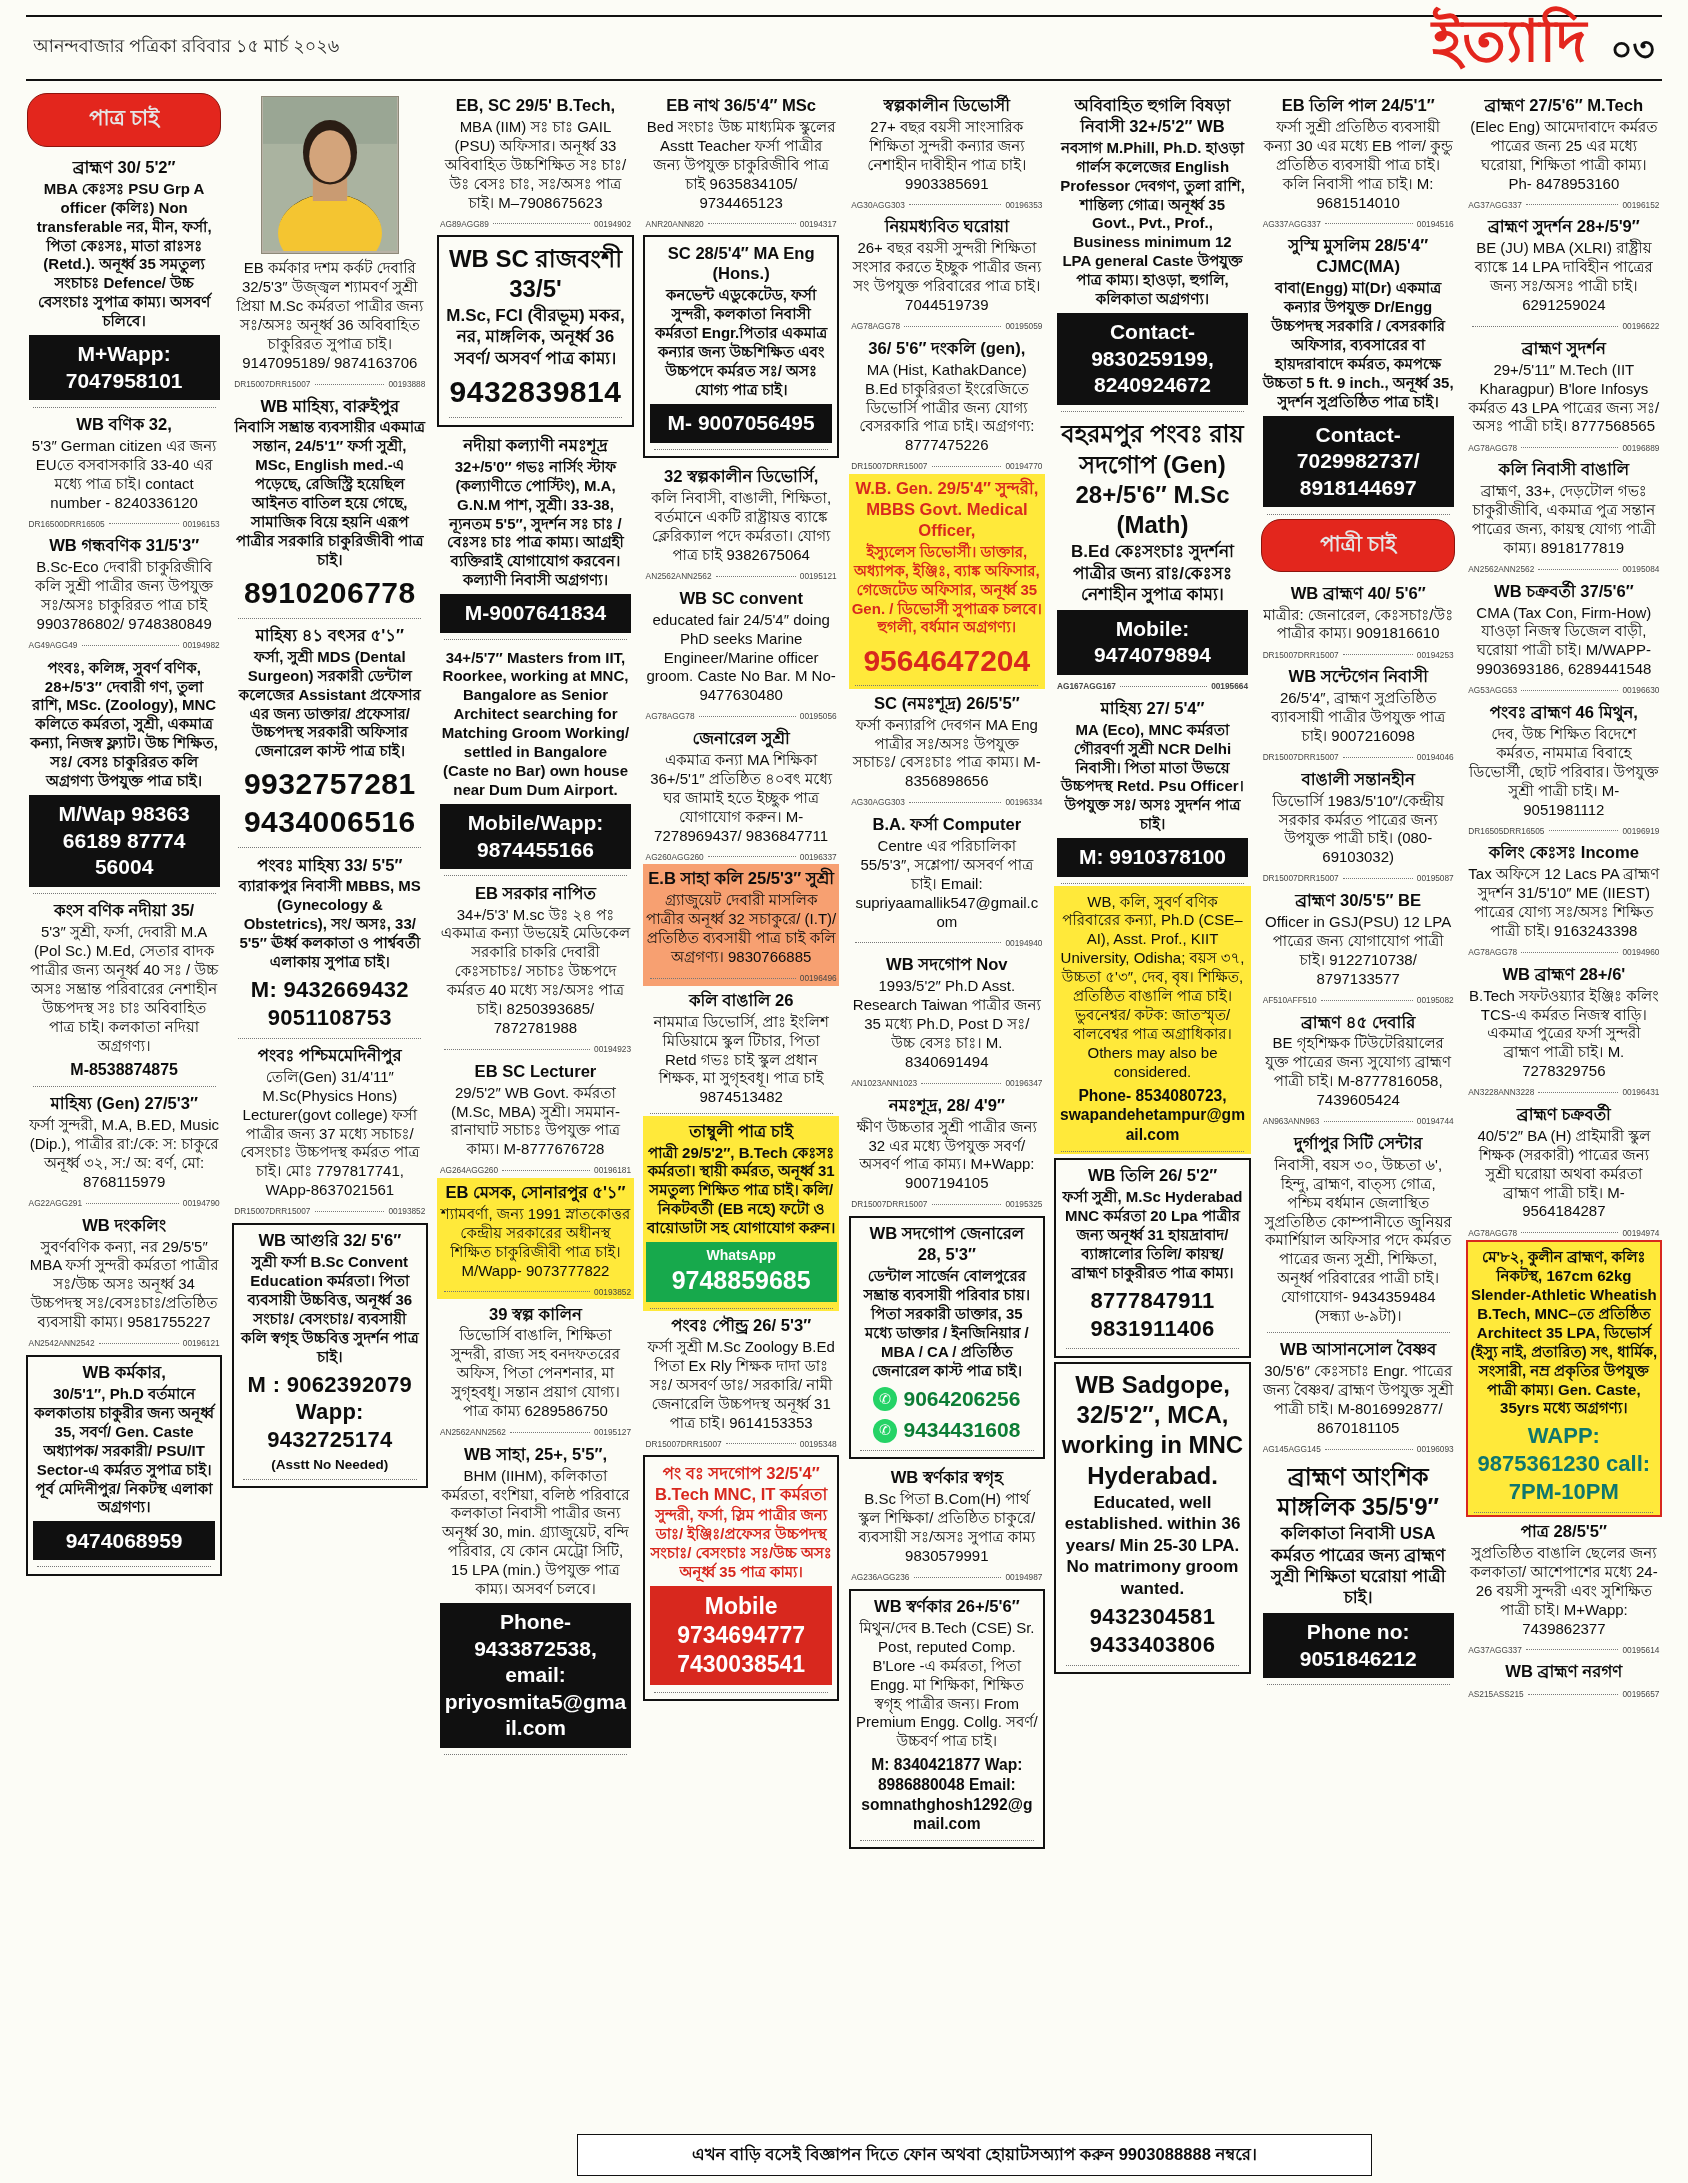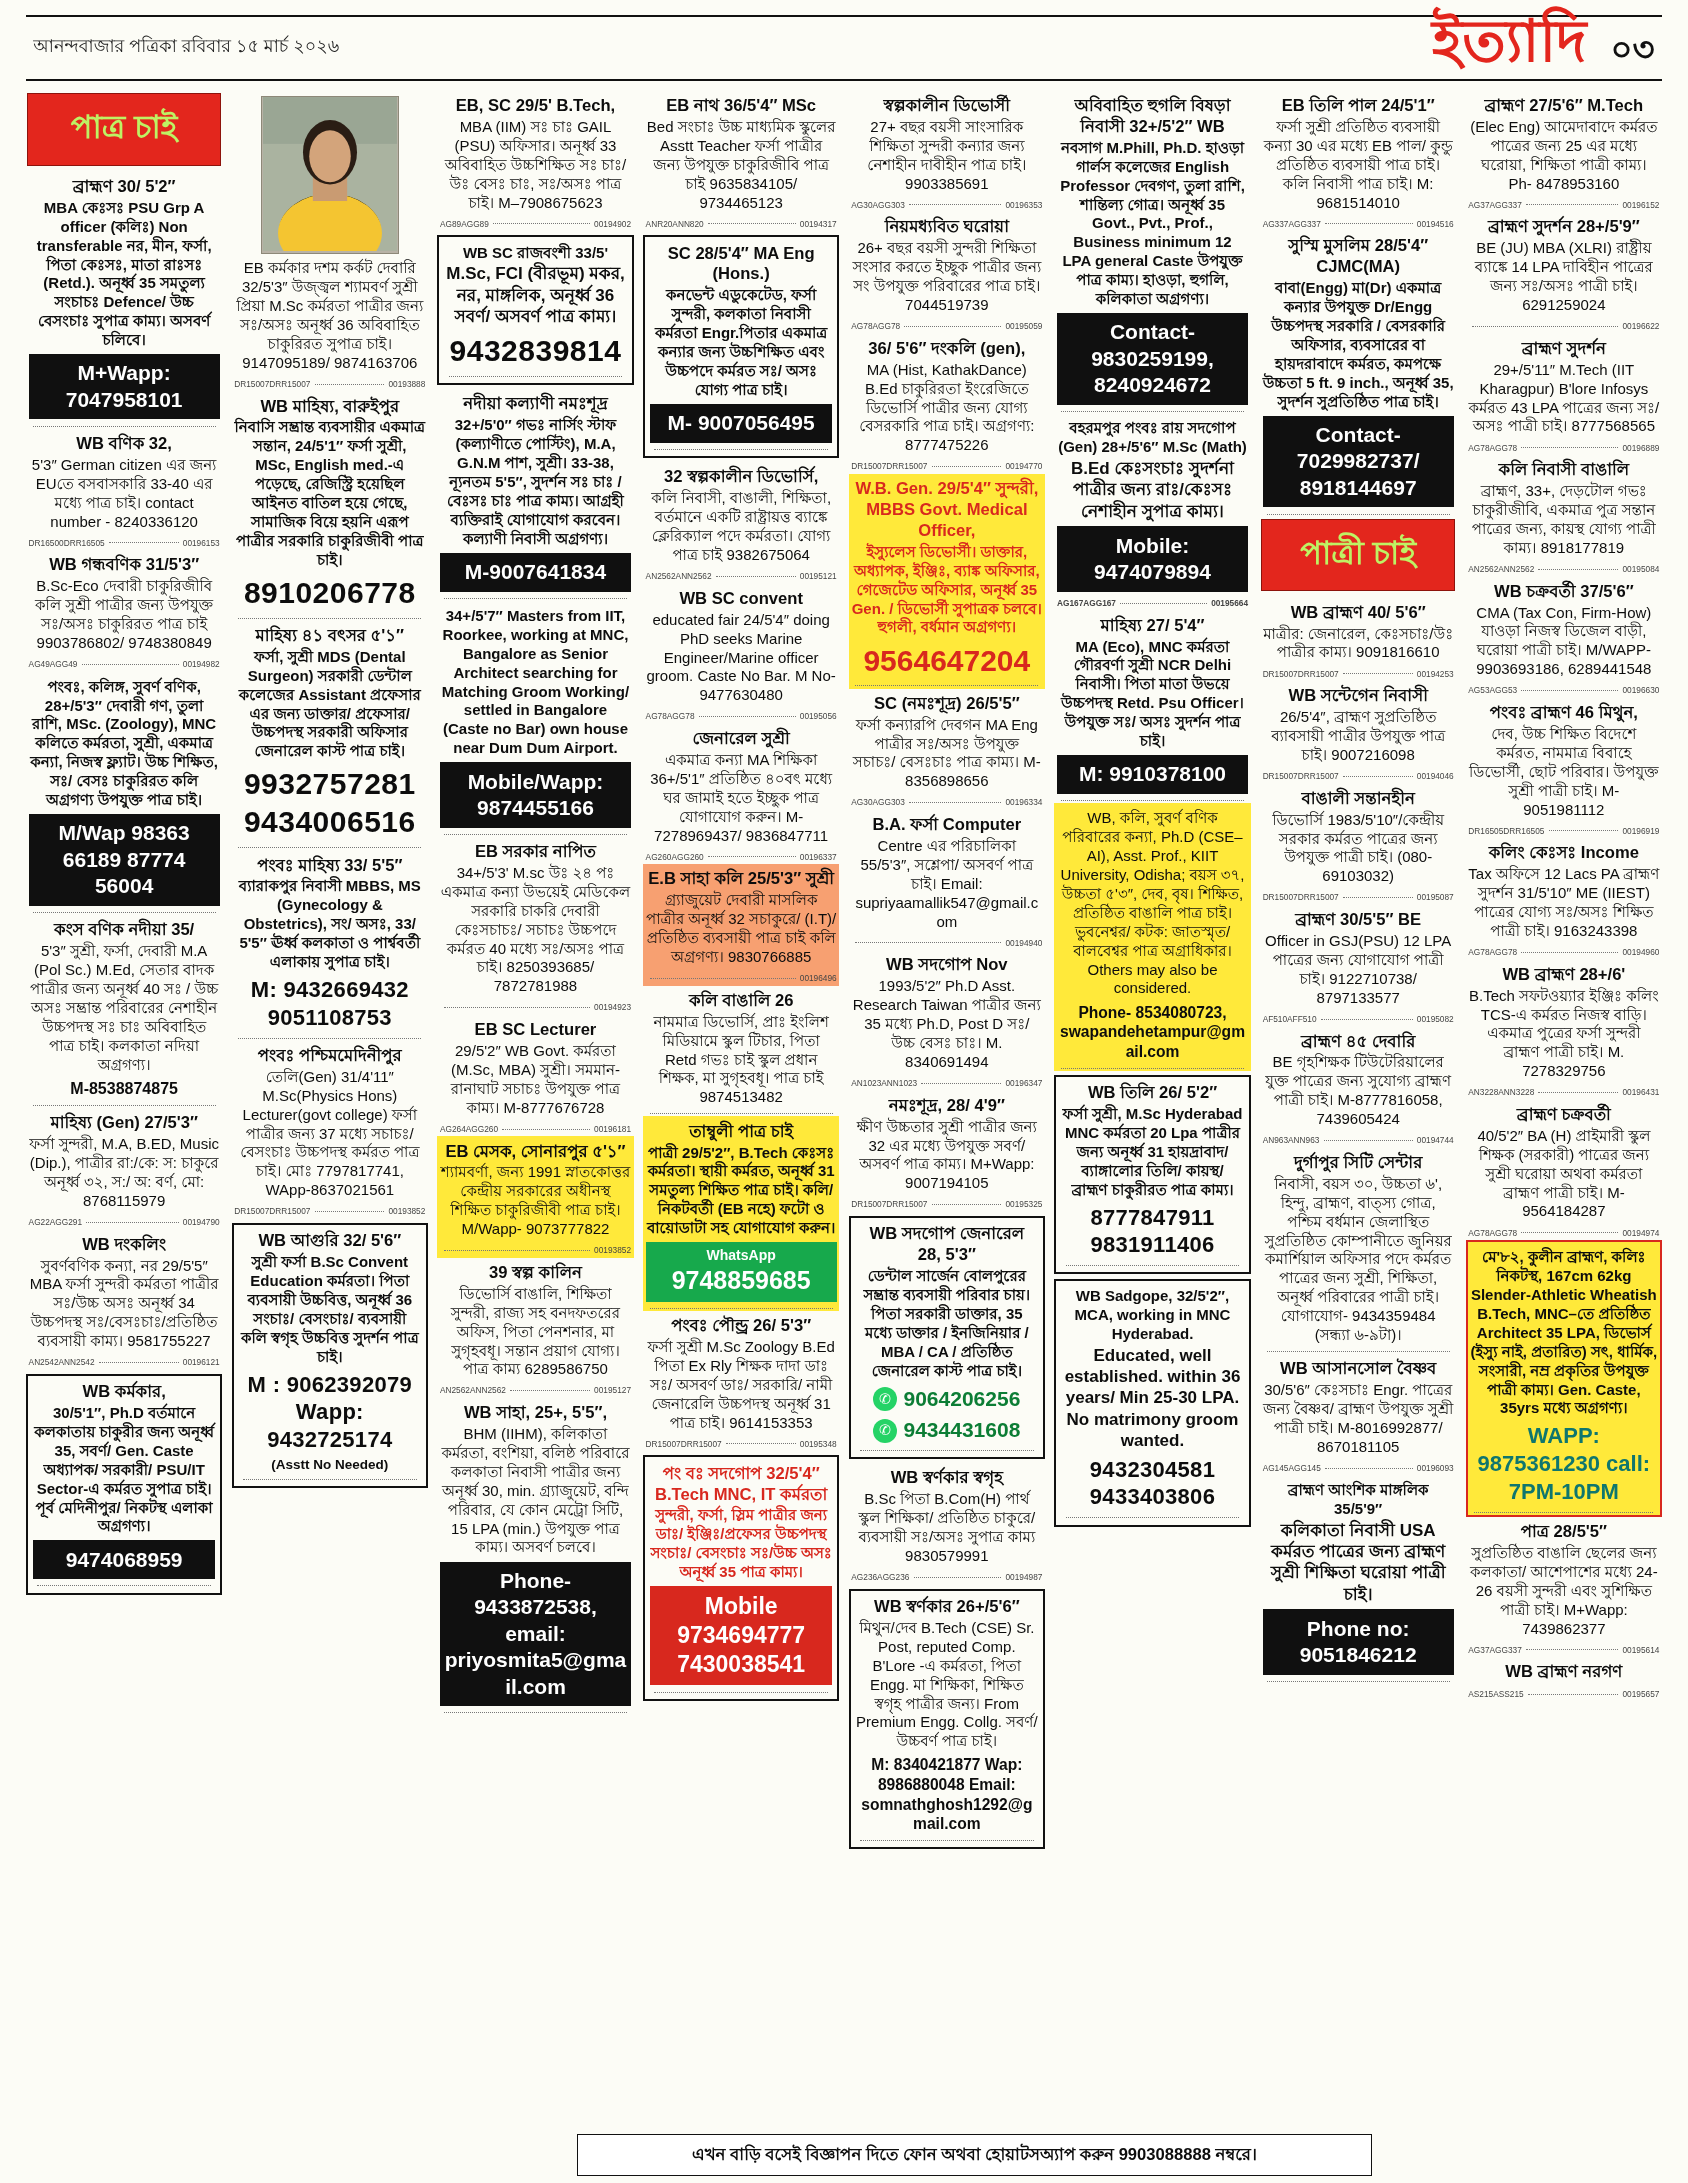--- a/index.html
+++ b/index.html
@@ -14,28 +14,28 @@
   .pageno{font-size:34px;color:#111;font-weight:bold;}
   
   .cols{display:flex;gap:9.4px;padding:10.4px 26px 0;height:2041px;overflow:hidden;box-sizing:border-box;}
   .col{flex:1 1 0;min-width:0;}
   
   .ad{padding:5.2px 2.6px 2.1px;text-align:center;font-size:15px;line-height:1.26;overflow-wrap:break-word;}
   .ad-head{font-weight:bold;font-size:16.6px;}
   .ad-body{margin-top:1px;}
   .bold-center .ad-body{font-weight:bold;}
   .display-center{font-weight:bold;font-size:17px;}
-  .display-center .ad-head{font-size:15px;}
+  .display-center .ad-head{font-size:24px;}
   .boxed{border:2.1px solid #111;padding:6.2px 5.2px;margin:4.2px 0;}
   .yellow{background:#ffe93a;}
   .salmon{background:#f7a071;}
   .red-border{border:2.1px solid #d8281e;}
   .redtext .ad-head,.redtext .ad-body{color:#d8281e;}
-  .section-title{background:#e3261d;color:#bef264;font-size:32px;font-weight:bold;text-align:center;
-                 padding:8.3px 5.2px;border-radius:0;margin:2.1px 1px 6.2px;border:1.6px solid #8d130c;}
+  .section-title{background:#e3261d;color:#e5e5e5;font-size:21px;font-weight:bold;text-align:center;
+                 padding:8.3px 5.2px;border-radius:20px;margin:2.1px 1px 6.2px;border:1.6px solid #8d130c;}
   
   .phone{font-weight:bold;margin-top:4.2px;}
   .phone.plain-bold{font-size:16px;}
   .phone.bold-text{font-size:15.6px;}
   .phone.big-black-text{font-size:22px;letter-spacing:0.3px;}
   .phone.huge-black-text{font-size:30px;letter-spacing:0.5px;}
   .phone.box-black{background:#101010;color:#fff;font-size:21px;padding:6.2px 4.2px;}
   .phone.box-red{background:#d8281e;color:#fff;font-size:23px;padding:6.2px 4.2px;}
   .phone.huge-red-text{color:#d8281e;font-size:30px;}
   .phone.red-text{color:#0f766e;font-size:22px;}

